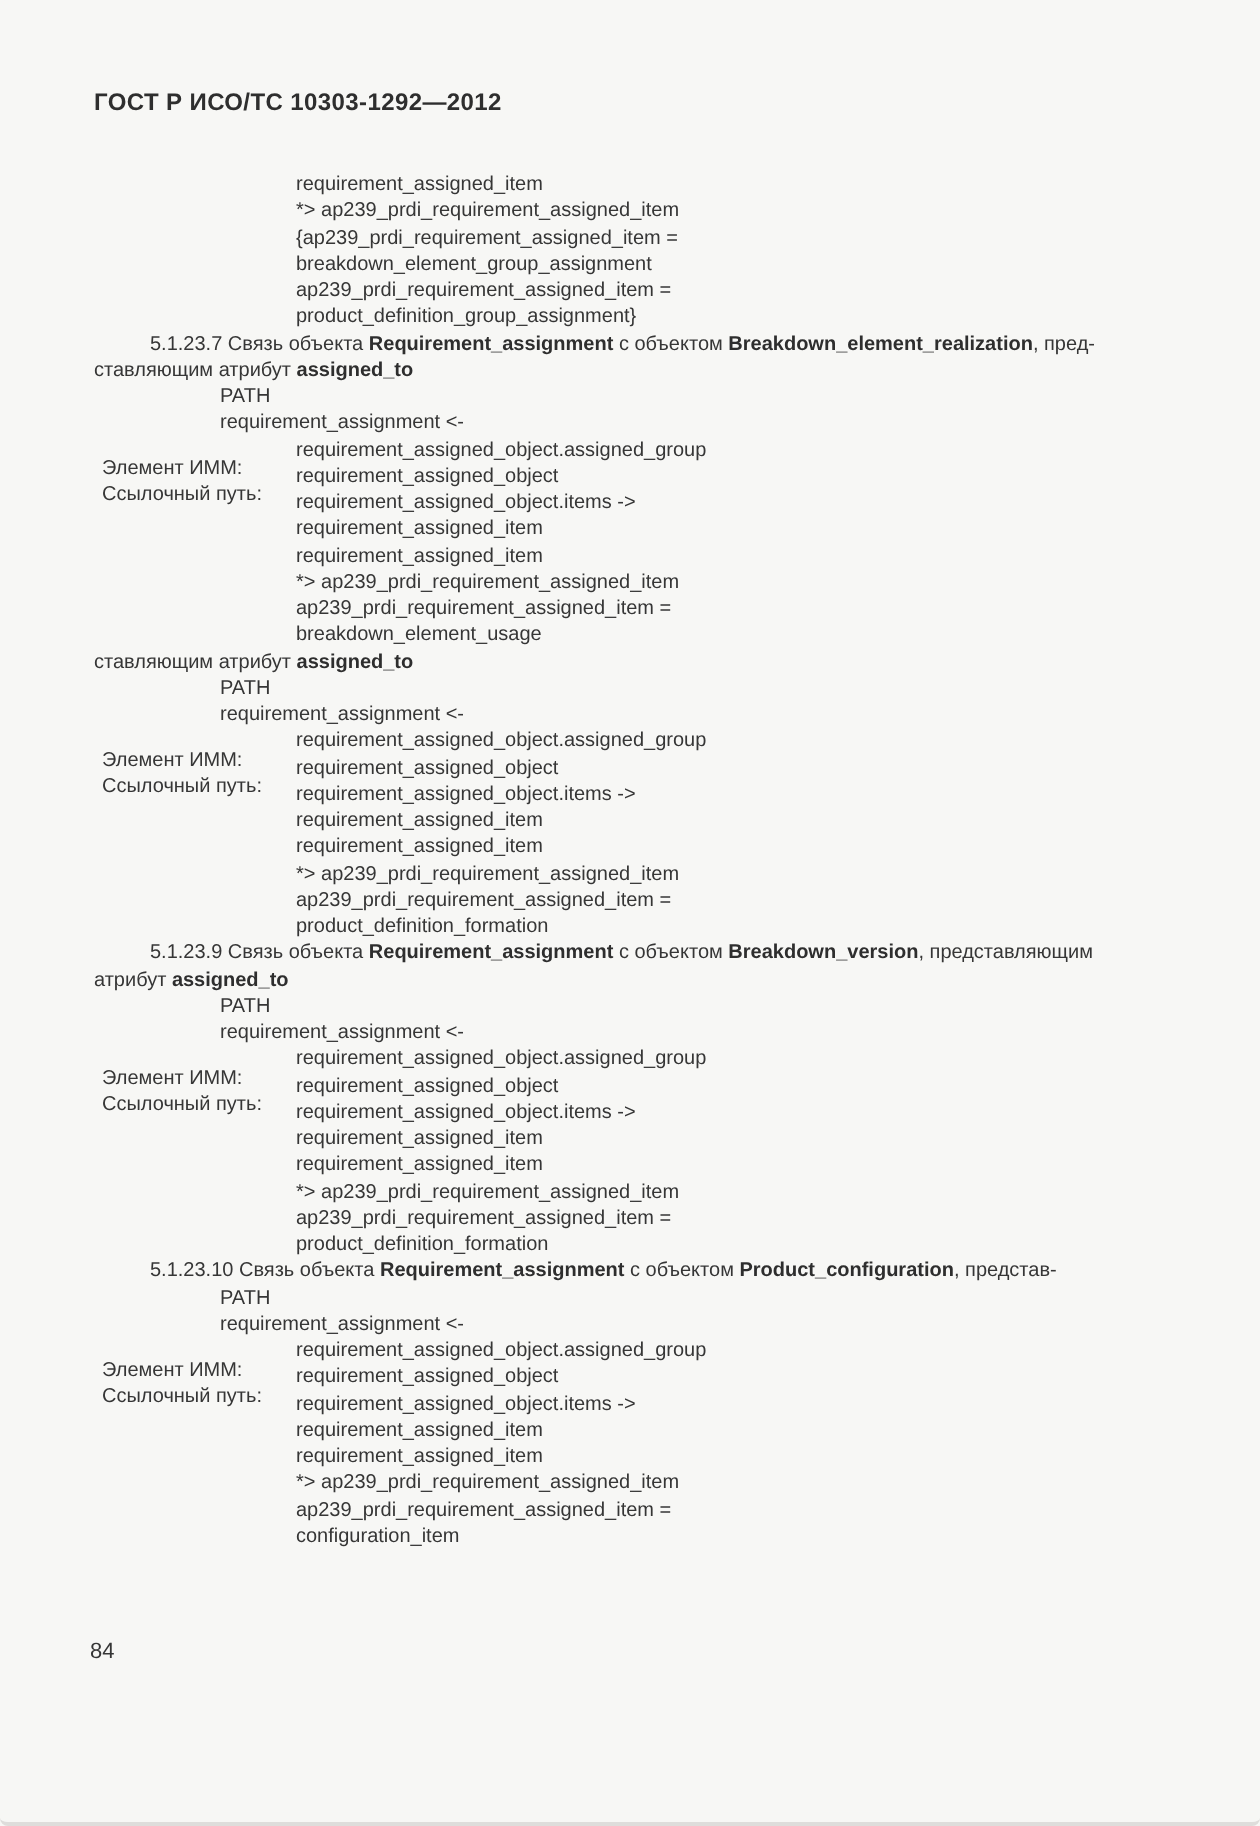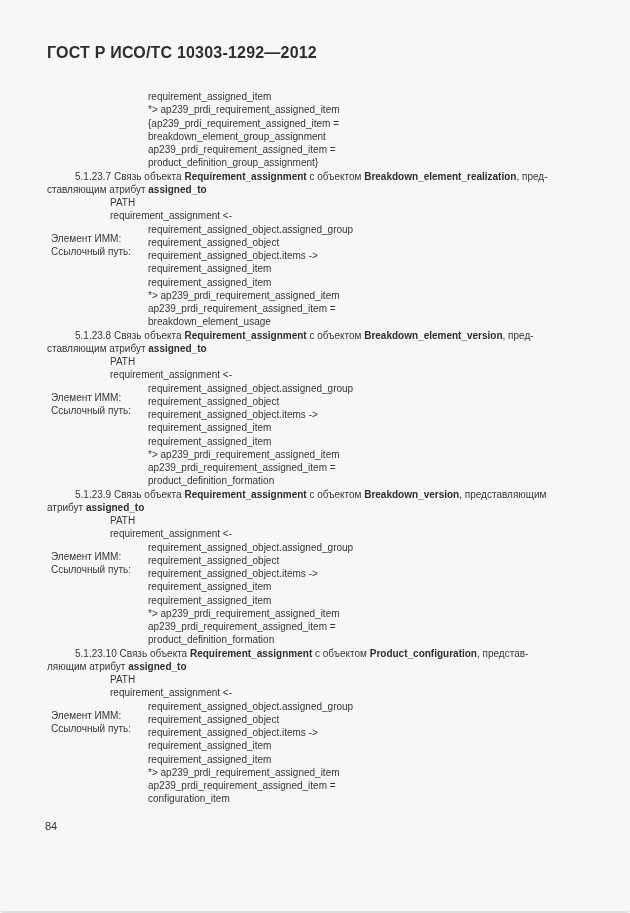--- a/index.html
+++ b/index.html
@@ -18,21 +18,21 @@
     position: relative;
     box-sizing: border-box;
     width: 630px;
     height: 913px;
     padding: 44px 47px 0 47px;
     background: #f7f7f5;
     border-bottom: 2px solid #dedddb;
     border-radius: 4px;
   }
   .doc-header {
-    font-size: 16px;
+    font-size: 12px;
     font-weight: bold;
     color: #2e2e2e;
     letter-spacing: 0.2px;
   }
   .content {
     margin-top: 28px;
     font-size: 10px;
     line-height: 13.25px;
   }
   .code-line, .path-line, .kv-value {
@@ -106,21 +106,20 @@
           <div class="path-line col-offset">requirement_assigned_object</div>
           <div class="path-line col-offset">requirement_assigned_object.items -&gt;</div>
           <div class="path-line col-offset">requirement_assigned_item</div>
           <div class="path-line col-offset">requirement_assigned_item</div>
           <div class="path-line col-offset">*&gt; ap239_prdi_requirement_assigned_item</div>
           <div class="path-line col-offset">ap239_prdi_requirement_assigned_item =</div>
           <div class="path-line col-offset">breakdown_element_usage</div>
         </div>
         <div class="section">
           <div class="heading">
-            <div class="heading-line indent"><span>5.1.23.8 Связь объекта </span><span class="bold">Requirement_assignment</span><span> с объектом </span><span class="bold">Breakdown_element_version</span><span>, пред-</span></div>
             <div class="heading-line"><span>ставляющим атрибут </span><span class="bold">assigned_to</span></div>
           </div>
           <div class="kv-row">
             <span class="kv-label">Элемент ИММ:</span>
             <span class="kv-value">PATH</span>
           </div>
           <div class="kv-row">
             <span class="kv-label">Ссылочный путь:</span>
             <span class="kv-value">requirement_assignment &lt;-</span>
           </div>
@@ -151,21 +150,20 @@
           <div class="path-line col-offset">requirement_assigned_object.items -&gt;</div>
           <div class="path-line col-offset">requirement_assigned_item</div>
           <div class="path-line col-offset">requirement_assigned_item</div>
           <div class="path-line col-offset">*&gt; ap239_prdi_requirement_assigned_item</div>
           <div class="path-line col-offset">ap239_prdi_requirement_assigned_item =</div>
           <div class="path-line col-offset">product_definition_formation</div>
         </div>
         <div class="section">
           <div class="heading">
             <div class="heading-line indent"><span>5.1.23.10 Связь объекта </span><span class="bold">Requirement_assignment</span><span> с объектом </span><span class="bold">Product_configuration</span><span>, представ-</span></div>
-            <div class="heading-line"><span>ляющим атрибут </span><span class="bold">assigned_to</span></div>
           </div>
           <div class="kv-row">
             <span class="kv-label">Элемент ИММ:</span>
             <span class="kv-value">PATH</span>
           </div>
           <div class="kv-row">
             <span class="kv-label">Ссылочный путь:</span>
             <span class="kv-value">requirement_assignment &lt;-</span>
           </div>
           <div class="path-line col-offset">requirement_assigned_object.assigned_group</div>

